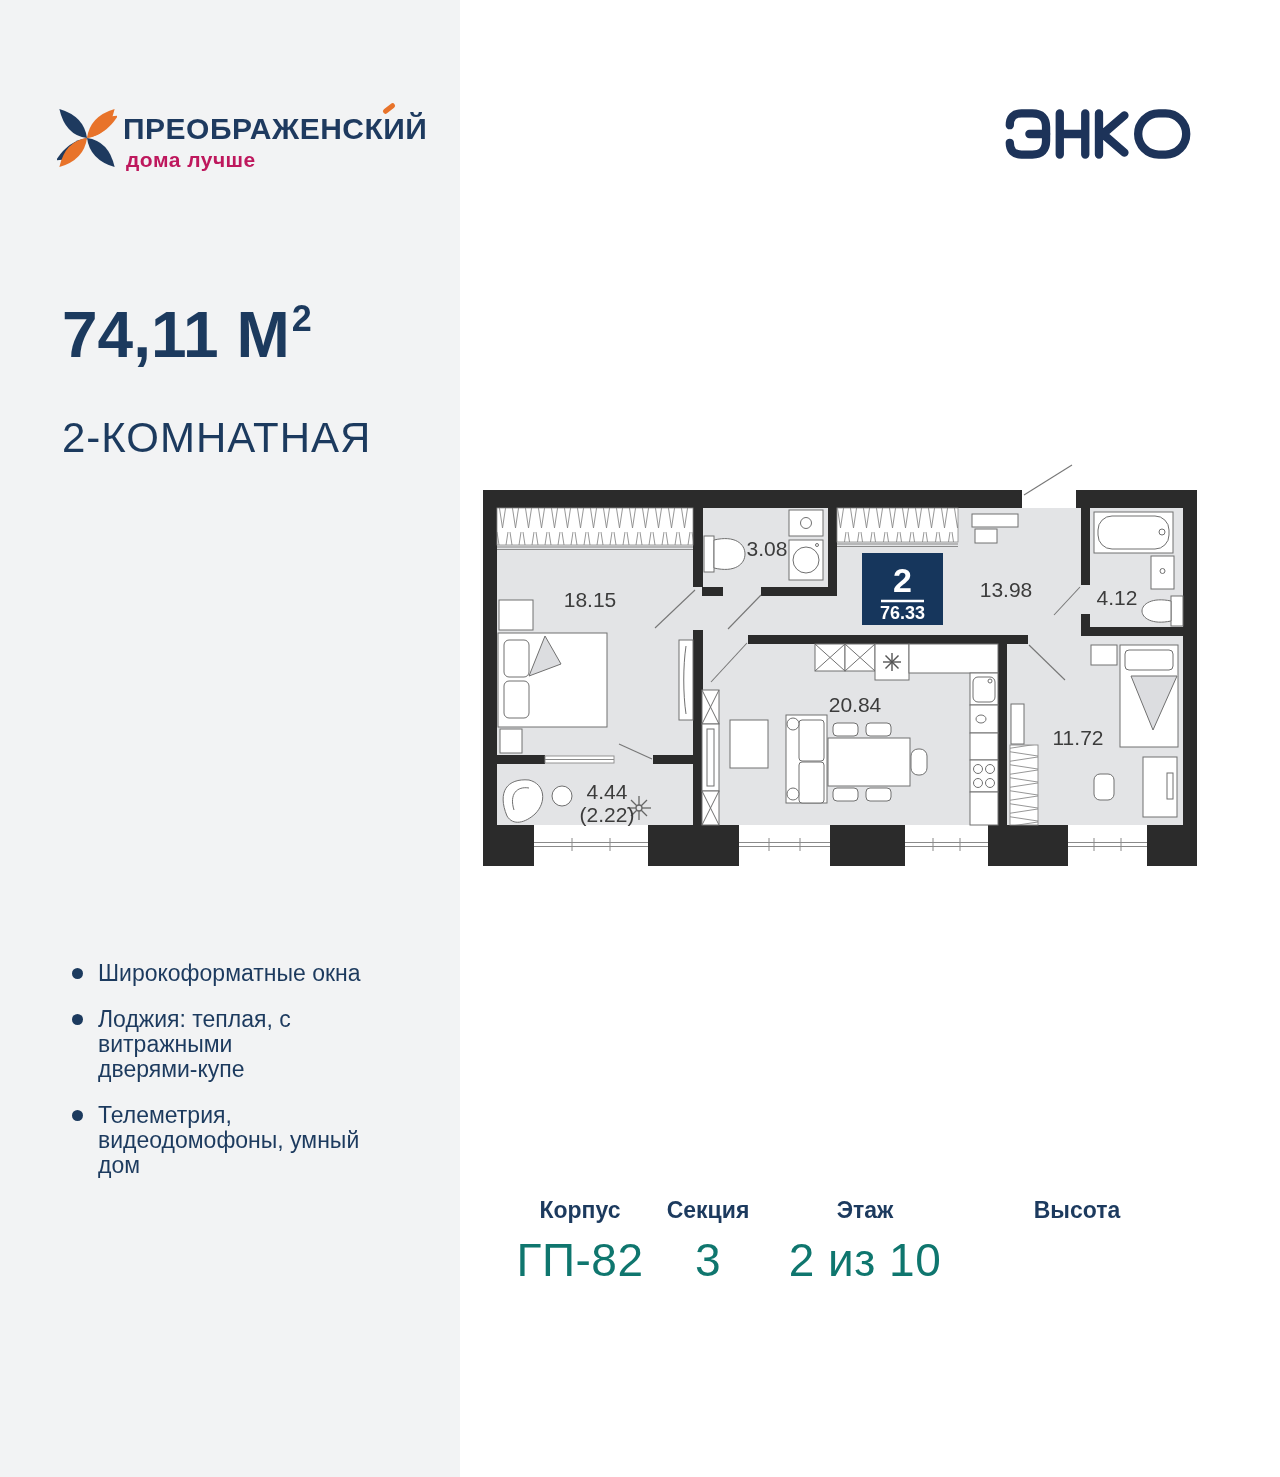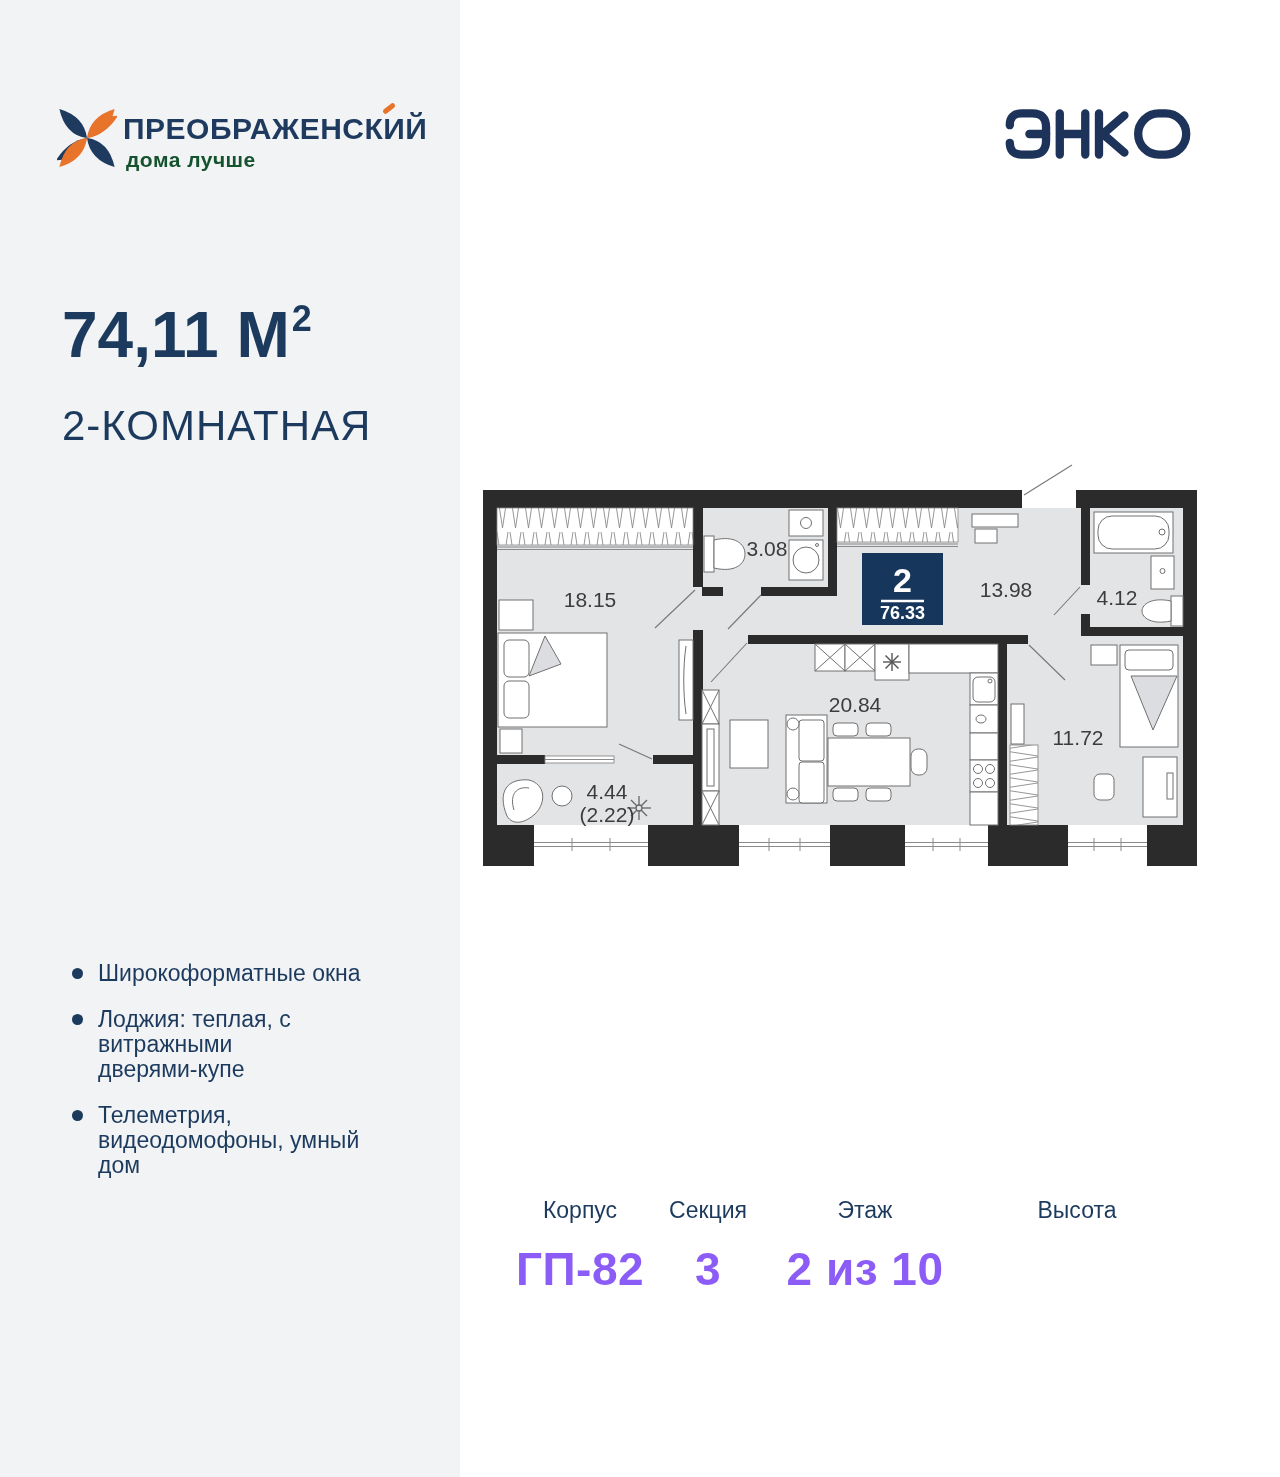--- a/index.html
+++ b/index.html
@@ -8,45 +8,45 @@
     background:#f2f3f4;
     font-family:"Liberation Sans", sans-serif;
     -webkit-font-smoothing:antialiased;
   }
   .right-panel{position:absolute;left:460px;top:0;width:820px;height:1477px;background:#ffffff;}
   
   .brand{position:absolute;left:57px;top:104px;width:380px;height:80px;}
   .brand-icon{position:absolute;left:0;top:2px;}
   .brand-name{position:absolute;left:66px;top:8px;font-size:30px;font-weight:700;color:#1e3a5f;letter-spacing:.5px;white-space:nowrap;}
   .brand-accent{position:absolute;left:325px;top:2px;width:14px;height:5px;background:#e8732a;border-radius:3px;transform:rotate(-38deg);}
-  .brand-tagline{position:absolute;left:69px;top:44px;font-size:21px;font-weight:700;color:#14532d;letter-spacing:.5px;}
+  .brand-tagline{position:absolute;left:69px;top:44px;font-size:21px;font-weight:700;color:#be185d;letter-spacing:.5px;}
   .enko{position:absolute;left:1000px;top:106px;}
   
   .area-title{position:absolute;left:62px;top:298px;font-size:64px;font-weight:700;color:#1c3a5e;letter-spacing:0;}
   .area-title sup{font-size:36px;position:relative;top:-4px;left:2px;}
-  .apt-type{position:absolute;left:62px;top:402px;font-size:42px;font-weight:500;color:#1c3a5e;letter-spacing:1px;}
+  .apt-type{position:absolute;left:62px;top:414px;font-size:42px;font-weight:500;color:#1c3a5e;letter-spacing:1px;}
   
   .features{position:absolute;left:72px;top:961px;width:340px;list-style:none;margin:0;padding:0;}
   .features li{position:relative;padding-left:26px;margin-bottom:21px;font-size:23px;line-height:25px;color:#1c3a5e;white-space:pre-line;}
   .features .dot{position:absolute;left:0;top:7px;width:11px;height:11px;border-radius:50%;background:#1c3a5e;}
   
   .plan{position:absolute;left:483px;top:448px;width:714px;height:418px;}
   .plan text{font-family:"Liberation Sans", sans-serif;}
   .room-label{fill:#3c3c3c;font-size:21px;font-weight:500;}
   .badge-num{fill:#ffffff;font-size:34px;font-weight:700;}
   .badge-area{fill:#ffffff;font-size:18px;font-weight:700;}
   .furn{fill:#ffffff;stroke:#707070;stroke-width:1;}
   .furn-line{fill:none;stroke:#707070;stroke-width:1;}
   .blanket{fill:#dcdde0;stroke:#707070;stroke-width:1;}
   .swing{stroke:#777777;stroke-width:1.1;fill:none;}
   .glaze{stroke:#8a8a8a;stroke-width:1;fill:none;}
   
   .detail-cell{position:absolute;text-align:center;color:#1c3a5e;}
-  .detail-label{font-size:23px;font-weight:400;}
-  .detail-value{font-size:46px;font-weight:700;margin-top:18px;color:#8b5cf6;letter-spacing:.5px;}
+  .detail-label{font-size:23px;font-weight:700;}
+  .detail-value{font-size:46px;font-weight:400;margin-top:9px;color:#0f766e;letter-spacing:.5px;}
   .dc1{left:480px;top:1197px;width:200px;}
   .dc2{left:628px;top:1197px;width:160px;}
   .dc3{left:765px;top:1197px;width:200px;}
   .dc4{left:977px;top:1197px;width:200px;}
 </style>
 </head>
 <body>
 
 <div class="right-panel"></div>
 

